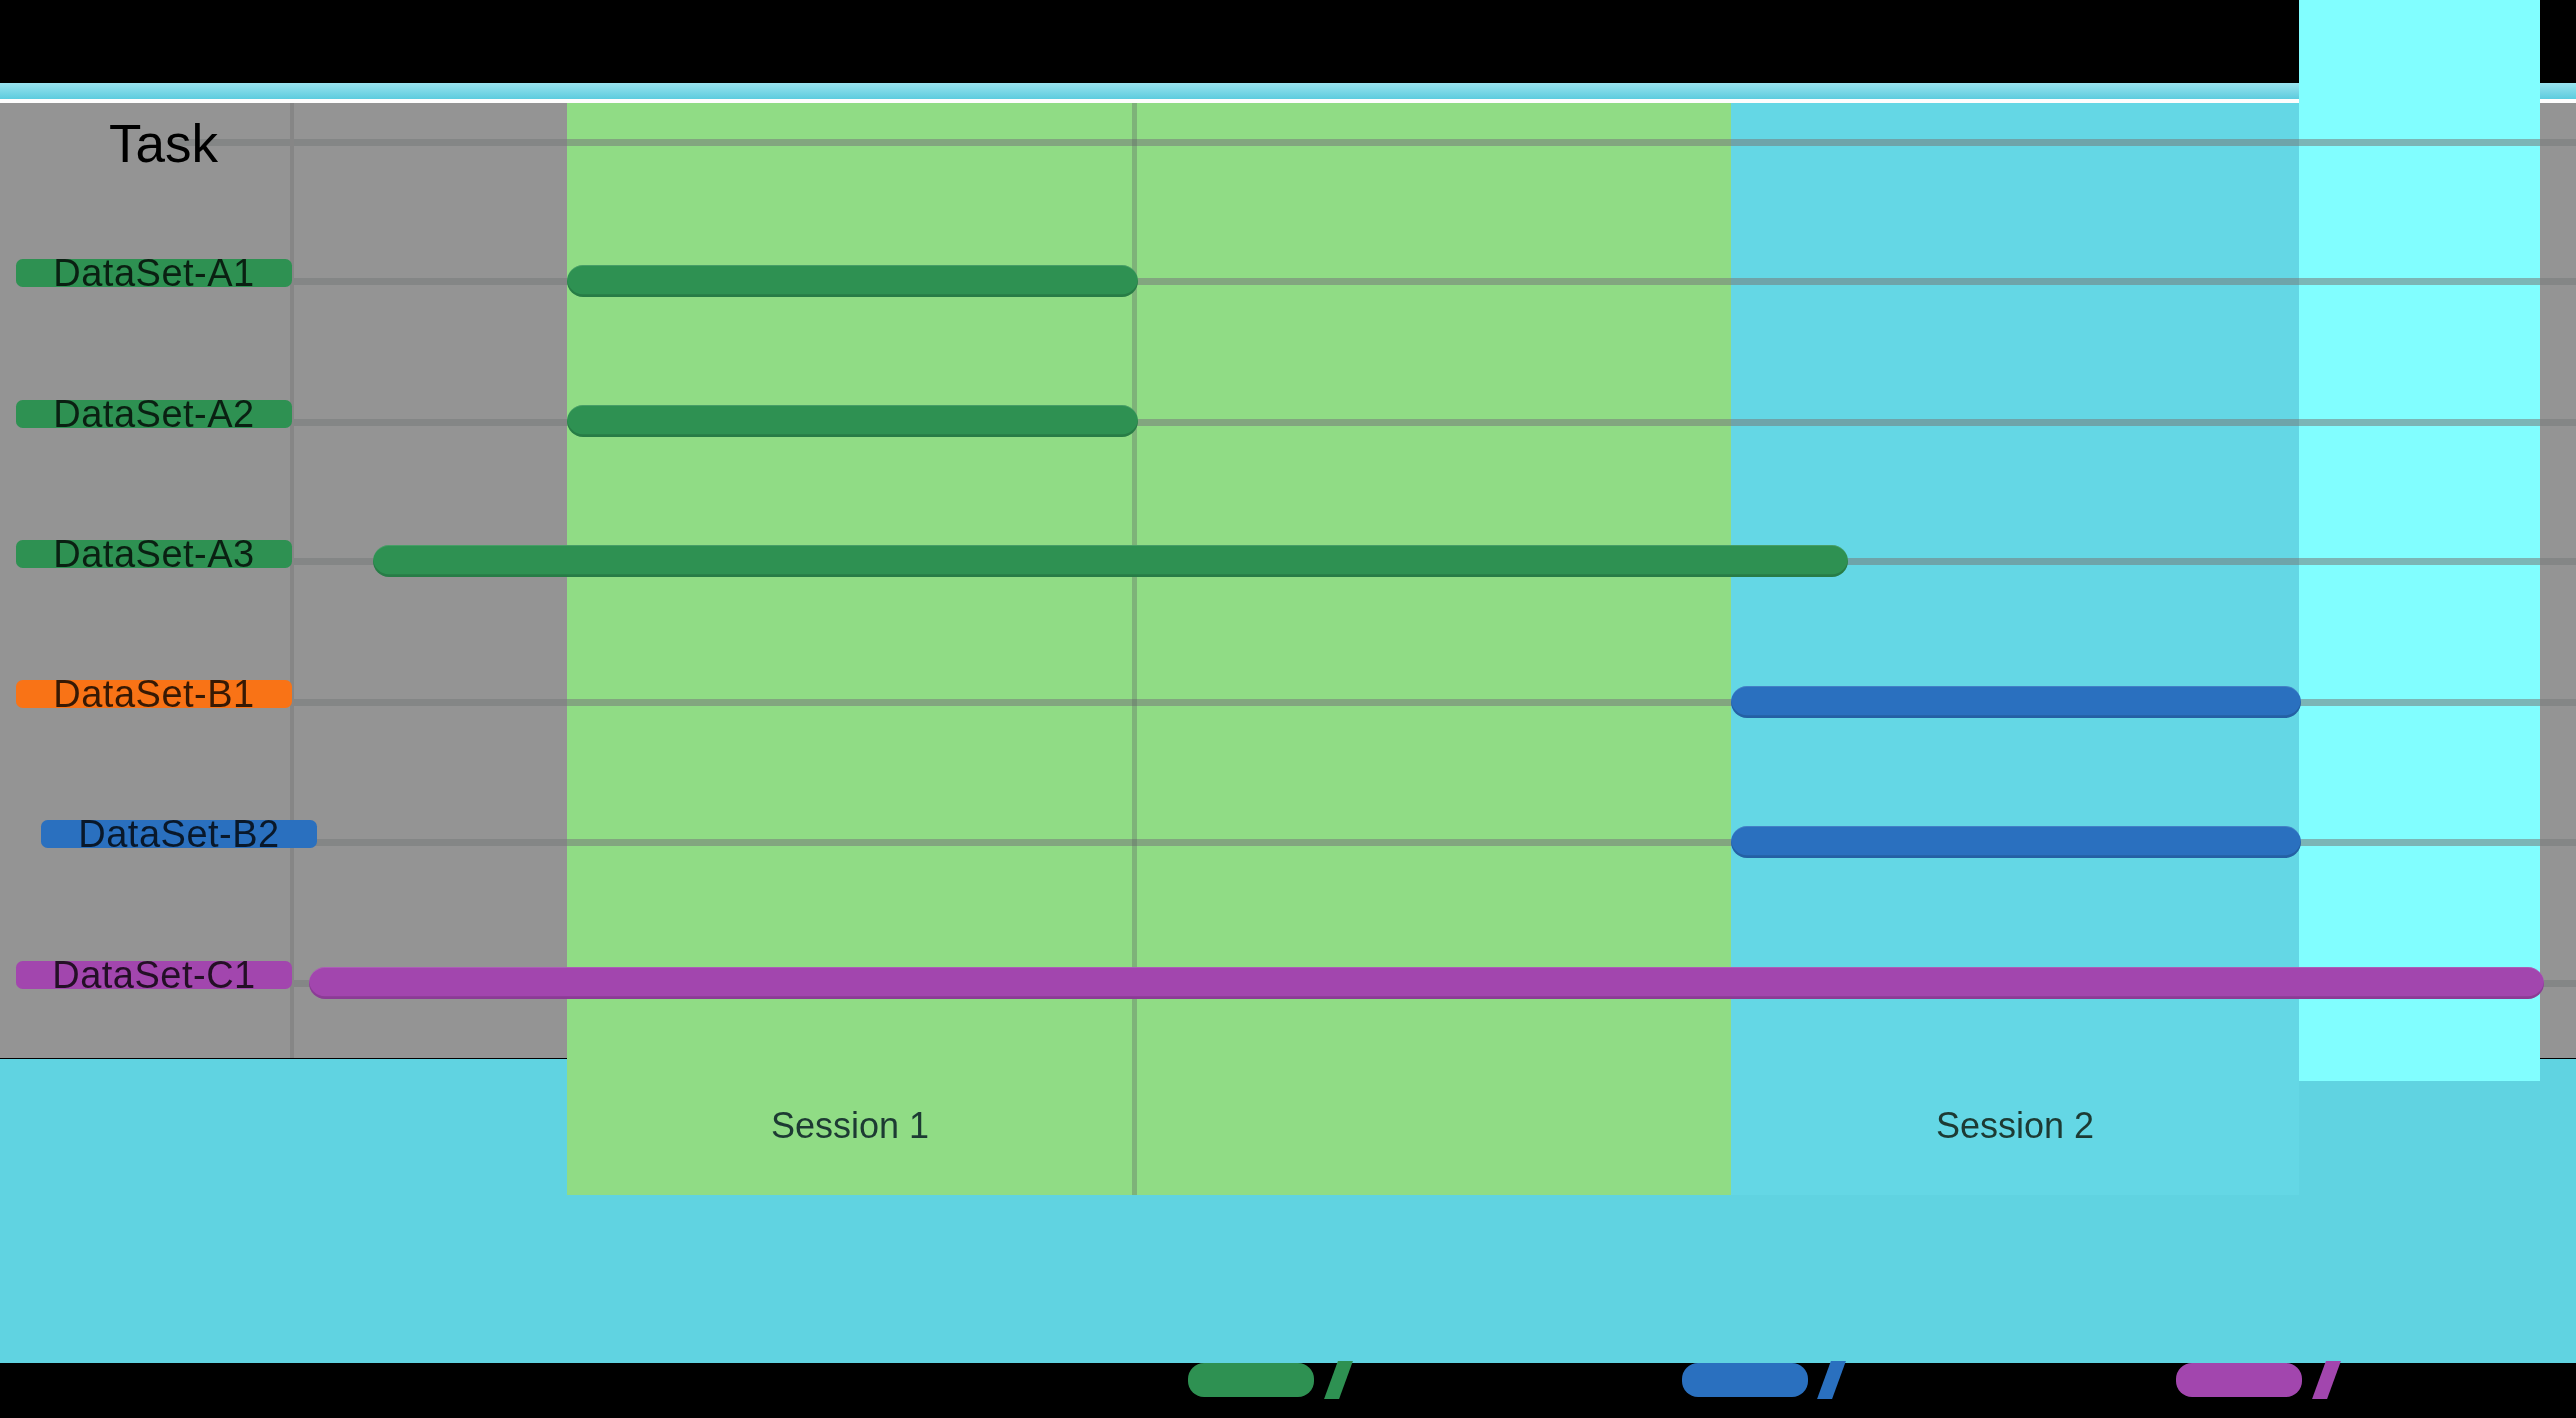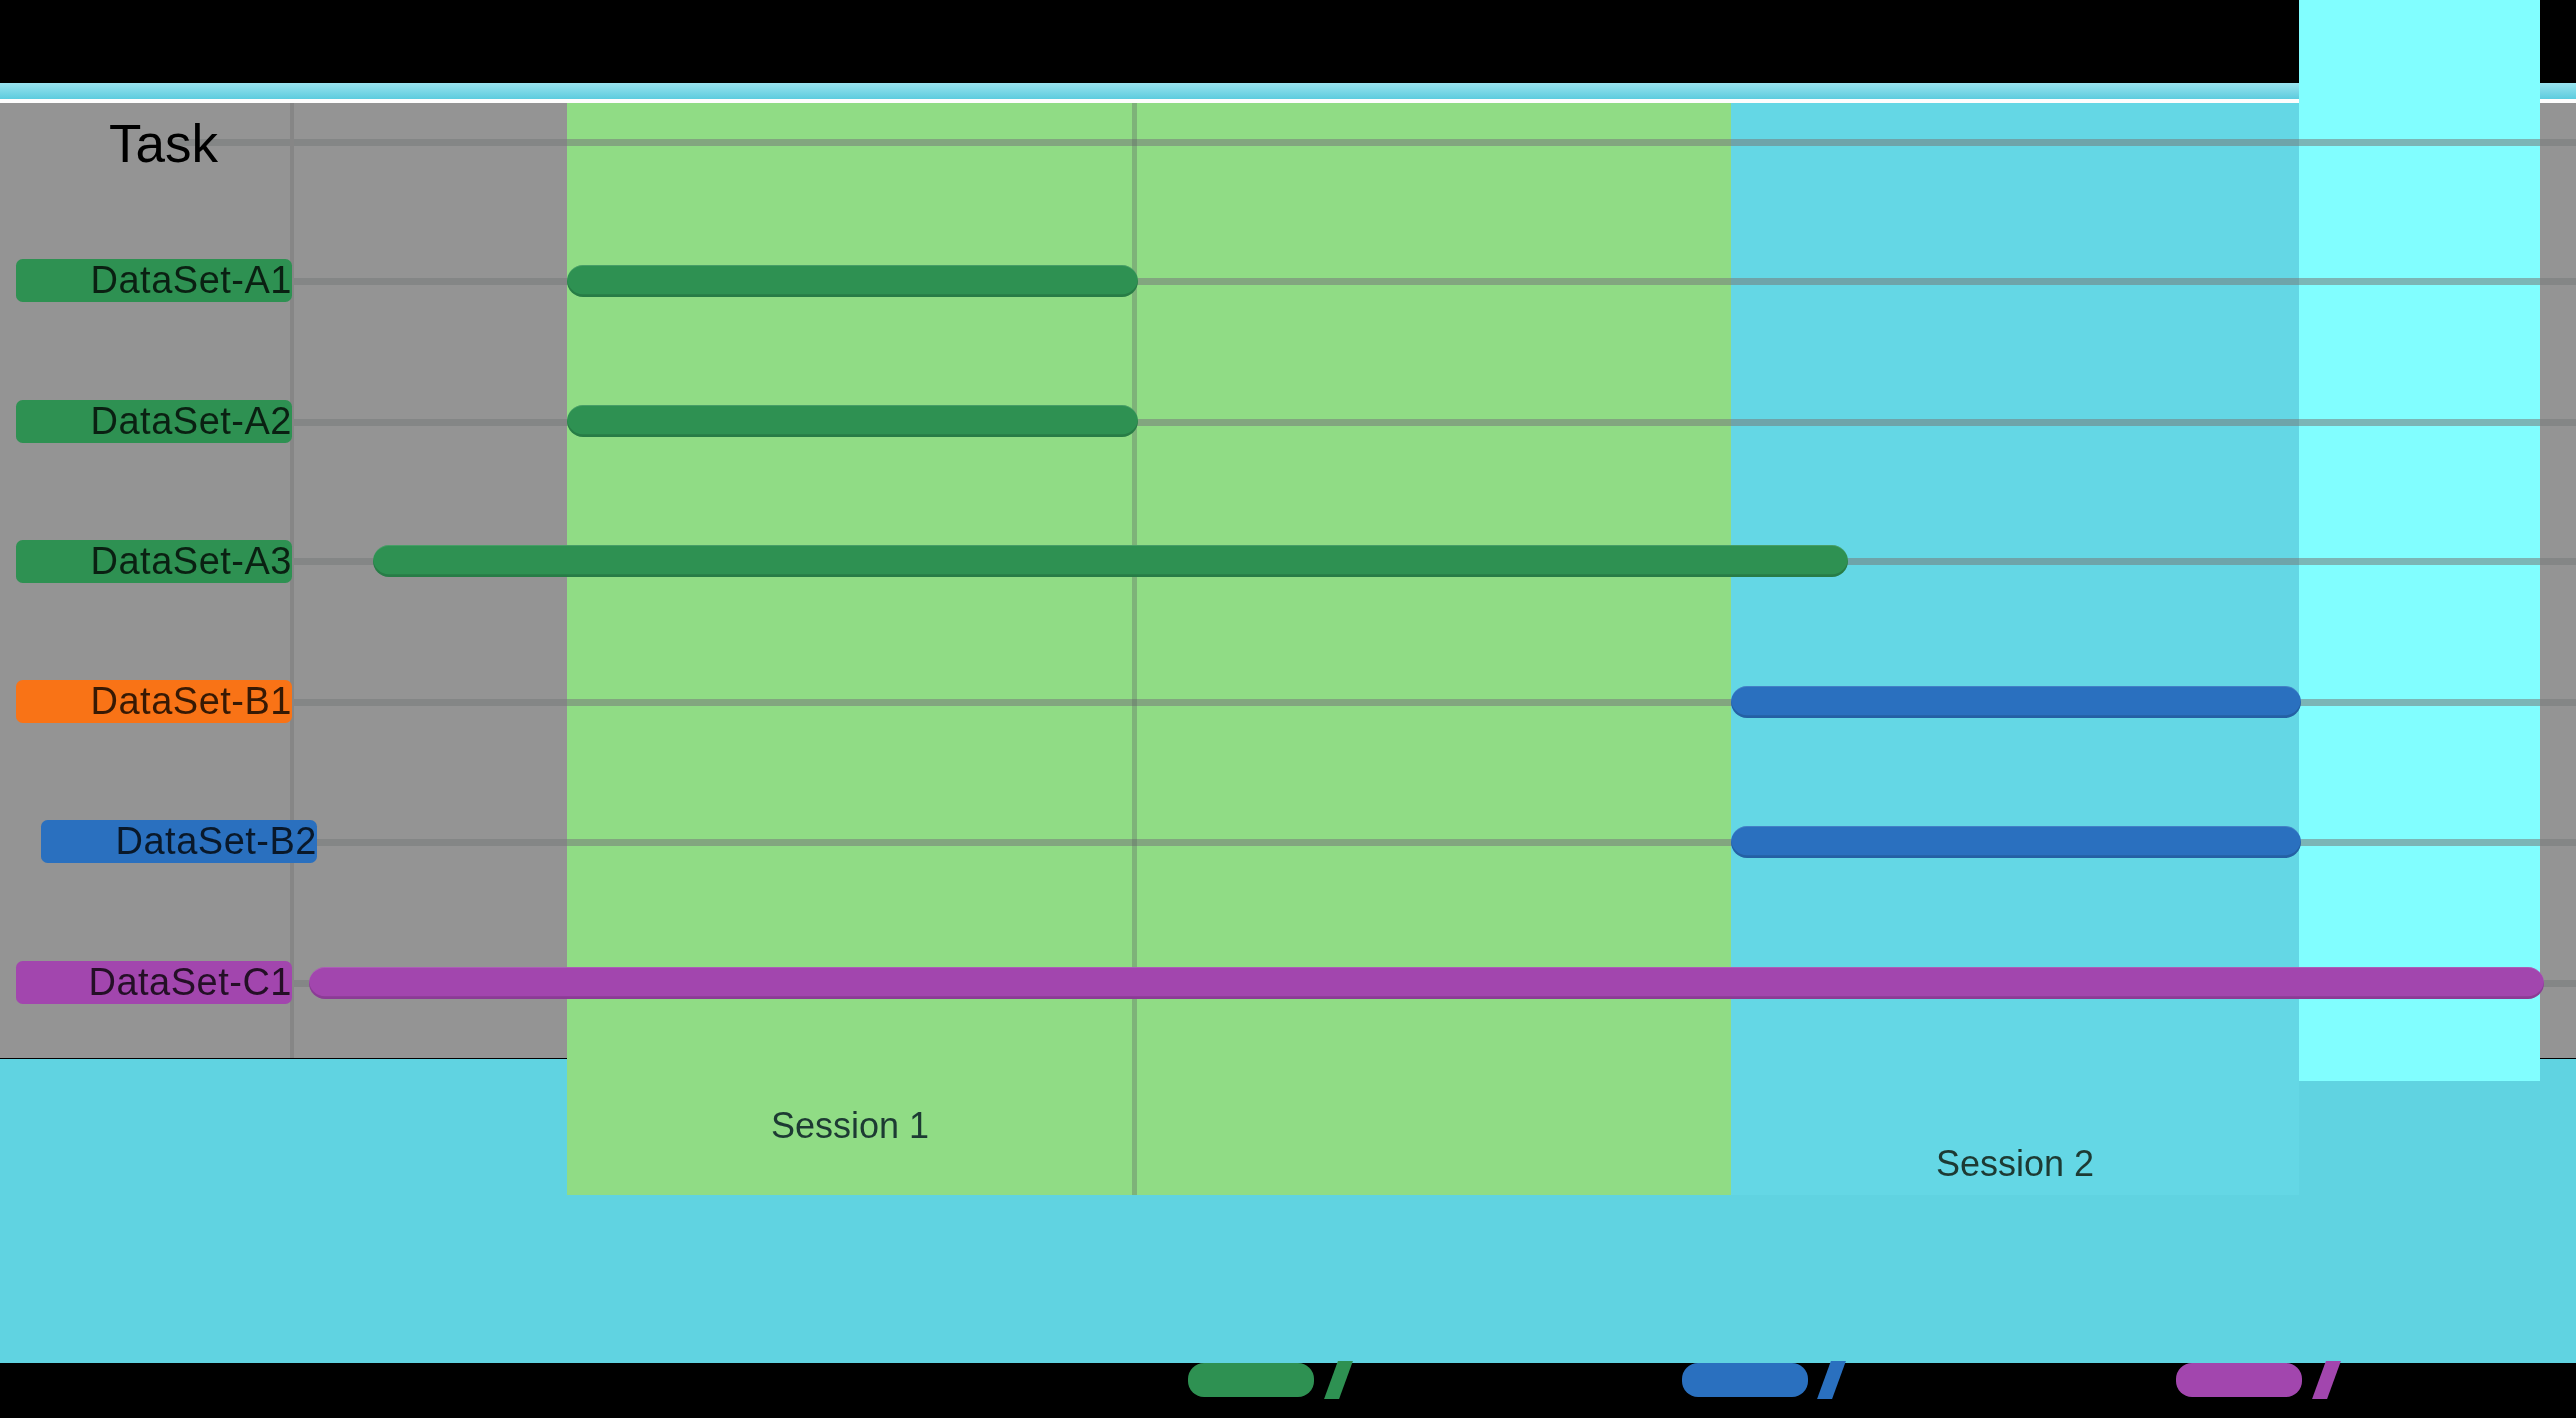--- a/index.html
+++ b/index.html
@@ -21,22 +21,22 @@
   .band-s2{left:1731px;width:568px;background:#64d7e5;}
   .band-post{left:2299px;width:241px;height:1081px;background:#81feff;}
   .right-strip{left:2540px;top:103px;width:36px;height:955px;background:#949494;
     border-radius:0 0 11.3px 11.3px;}
   .axis-line{left:290px;top:103px;width:3.8px;height:955px;background:#868686;}
   .vline{left:1132px;top:103px;width:4.7px;height:1092px;background:rgba(95,100,100,.35);}
   .gridline{left:169px;width:2407px;height:6.6px;background:rgba(118,122,122,.55);}
   
   .task-header{left:109px;top:113px;font-size:53px;font-weight:500;color:#000;}
   
-  .pill{left:16px;width:276px;height:43px;border-radius:6.6px;
-    display:flex;align-items:center;justify-content:flex-end;
+  .pill{left:16px;width:276px;height:28px;border-radius:6.6px;
+    display:flex;align-items:center;justify-content:center;
     font-size:38px;letter-spacing:0.5px;color:rgba(0,0,0,.78);font-weight:400;}
   
   .bar{height:32px;border-radius:16px;
     box-shadow:inset 0 -2.8px 0 rgba(0,0,0,.14), inset 0 0.9px 0 rgba(255,255,255,.12);}
   
   .session-label{transform:translate(-50%,-50%);font-size:36px;color:#1d3a33;
     white-space:nowrap;}
   
   .legend-swatch{top:1363px;width:126px;height:34px;border-radius:16px;}
   .legend-slash{top:1361px;width:15px;height:38px;transform:skewX(-20deg);}
@@ -94,21 +94,21 @@
   <div id="bars">
       <div class="abs bar" style="top: 265px; left: 567px; width: 571px; background: rgb(46, 145, 82);"></div>
       <div class="abs bar" style="top: 405px; left: 567px; width: 571px; background: rgb(46, 145, 82);"></div>
       <div class="abs bar" style="top: 545px; left: 373px; width: 1475px; background: rgb(46, 145, 82);"></div>
       <div class="abs bar" style="top: 686px; left: 1731px; width: 570px; background: rgb(42, 112, 191);"></div>
       <div class="abs bar" style="top: 826px; left: 1731px; width: 570px; background: rgb(42, 112, 191);"></div>
       <div class="abs bar" style="top: 967px; left: 309px; width: 2235px; background: rgb(162, 70, 174);"></div>
     </div>
 
   <div class="abs session-label" style="left: 850px; top: 1126px;">Session 1</div>
-  <div class="abs session-label" style="left: 2015px; top: 1164px;">Session 2</div>
+  <div class="abs session-label" style="left: 2015px; top: 1126px;">Session 2</div>
 
   <div id="legend">
       <div class="abs legend-swatch" style="left: 1188px; background: rgb(46, 145, 82);"></div>
       <div class="abs legend-slash" style="left: 1331px; background: rgb(46, 145, 82);"></div>
       <div class="abs legend-swatch" style="left: 1682px; background: rgb(42, 112, 191);"></div>
       <div class="abs legend-slash" style="left: 1824px; background: rgb(42, 112, 191);"></div>
       <div class="abs legend-swatch" style="left: 2176px; background: rgb(162, 70, 174);"></div>
       <div class="abs legend-slash" style="left: 2319px; background: rgb(162, 70, 174);"></div>
     </div>
 </div>

